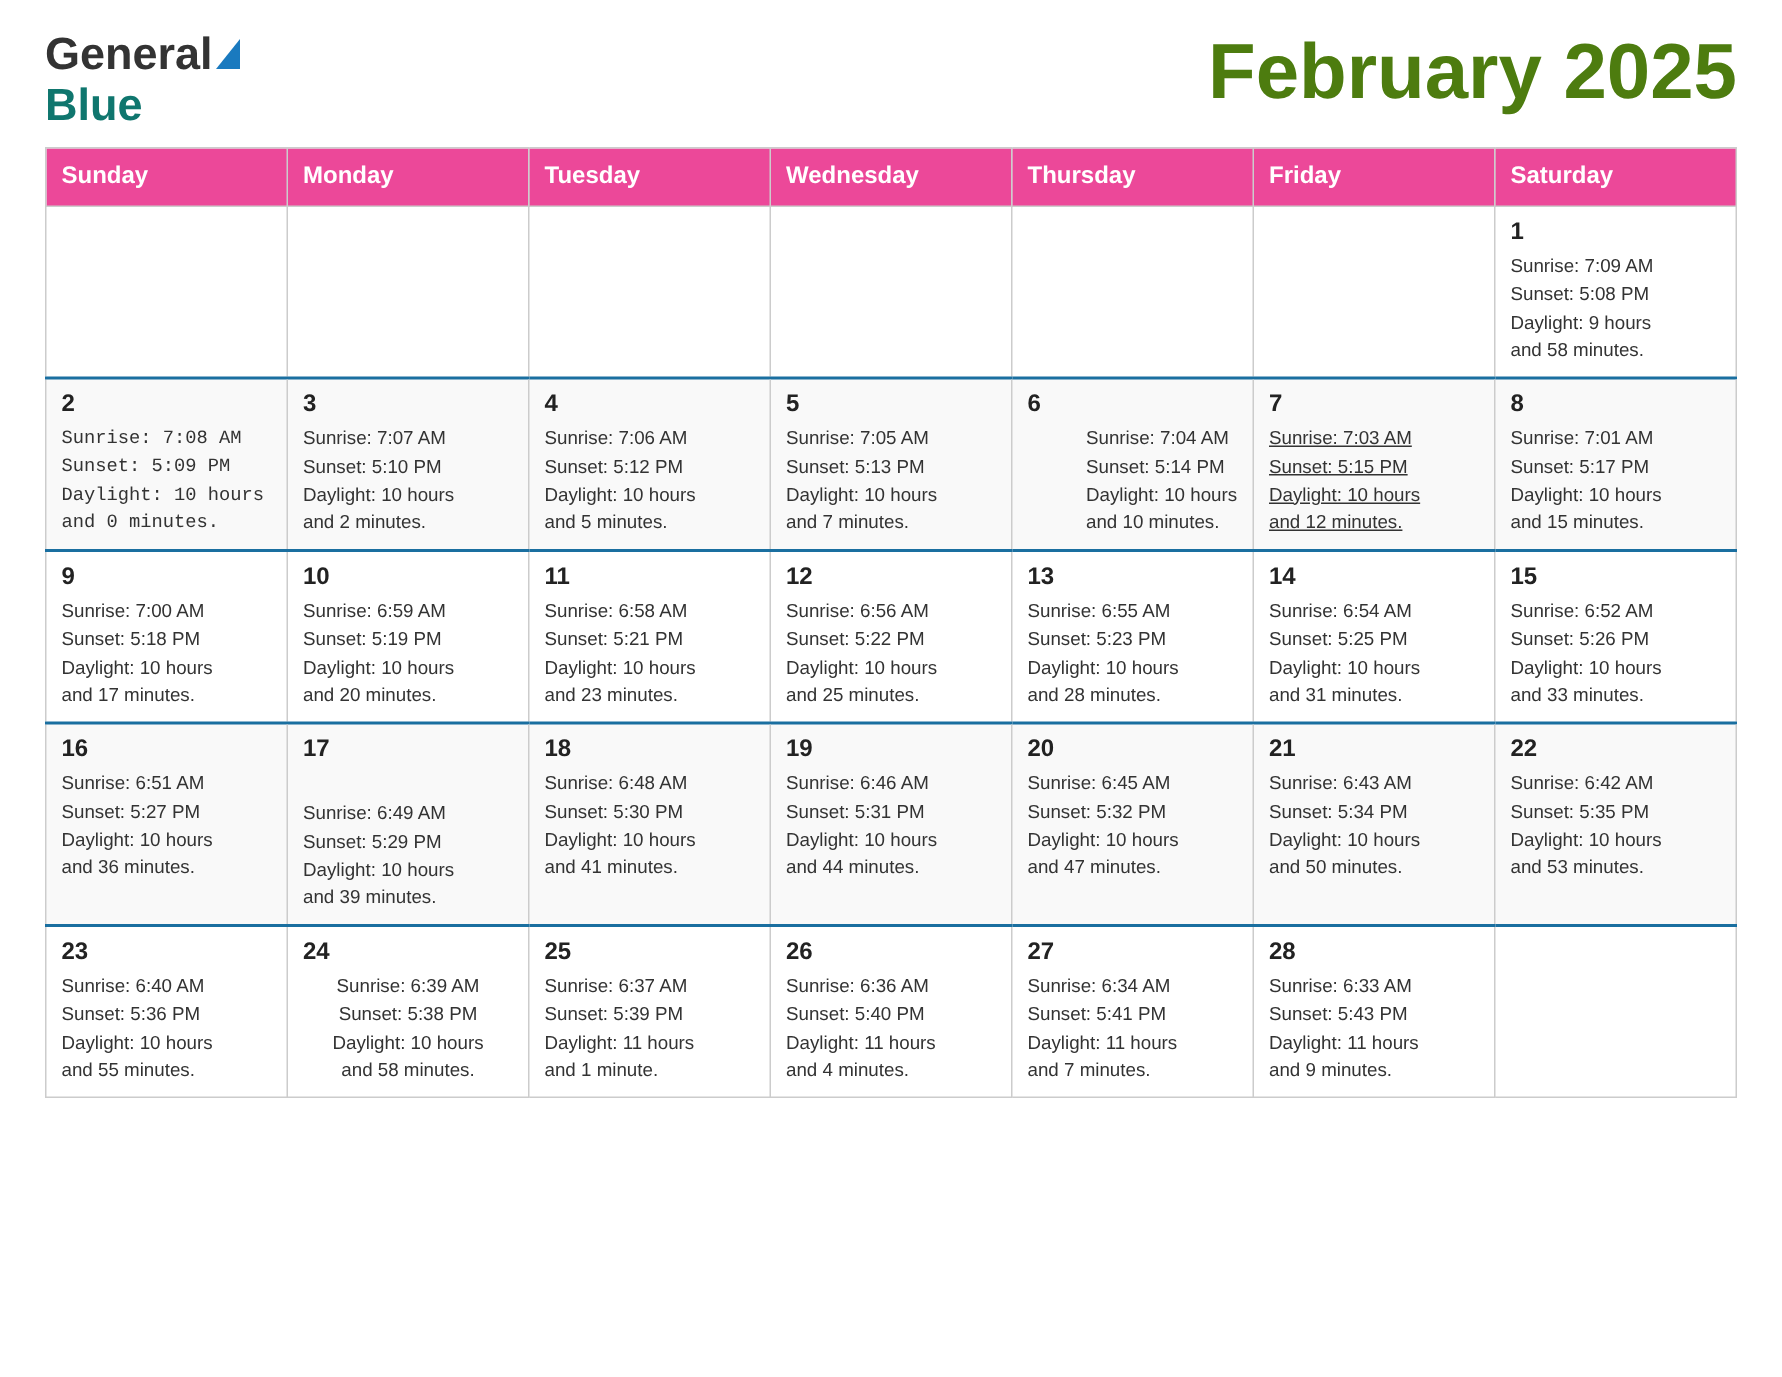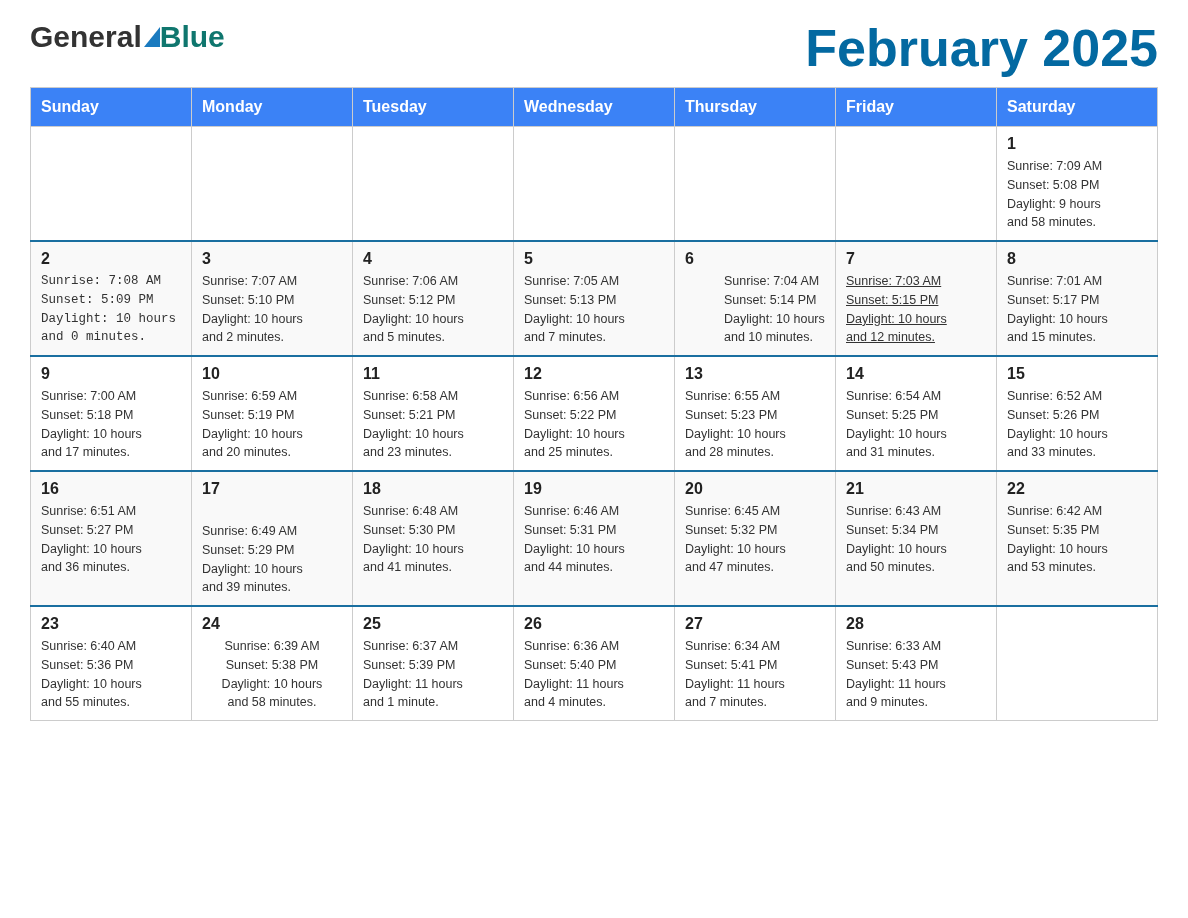--- a/index.html
+++ b/index.html
@@ -11,44 +11,44 @@
       padding: 20px 30px;
     }
     .header {
       display: flex;
       justify-content: space-between;
       align-items: flex-start;
       margin-bottom: 10px;
     }
     .logo {
       display: flex;
-      flex-direction: row;
+      flex-direction: column;
       align-items: flex-start;
     }
     .title-section {
       text-align: right;
     }
     .month-title {
       font-size: 52px;
       font-weight: bold;
-      color: #0369a1;
+      color: #4d7c0f;
       line-height: 1.1;
     }
     .location {
       font-size: 22px;
       color: #444;
       margin-top: 4px;
     }
     .calendar {
       width: 100%;
       border-collapse: collapse;
       margin-top: 10px;
     }
     .calendar th {
-      background-color: #3b82f6;
+      background-color: #ec4899;
       color: #fff;
       font-size: 16px;
       font-weight: bold;
       padding: 10px 10px;
       text-align: left;
       border: 1px solid #ccc;
     }
     .calendar td {
       vertical-align: top;
       padding: 8px 10px;

